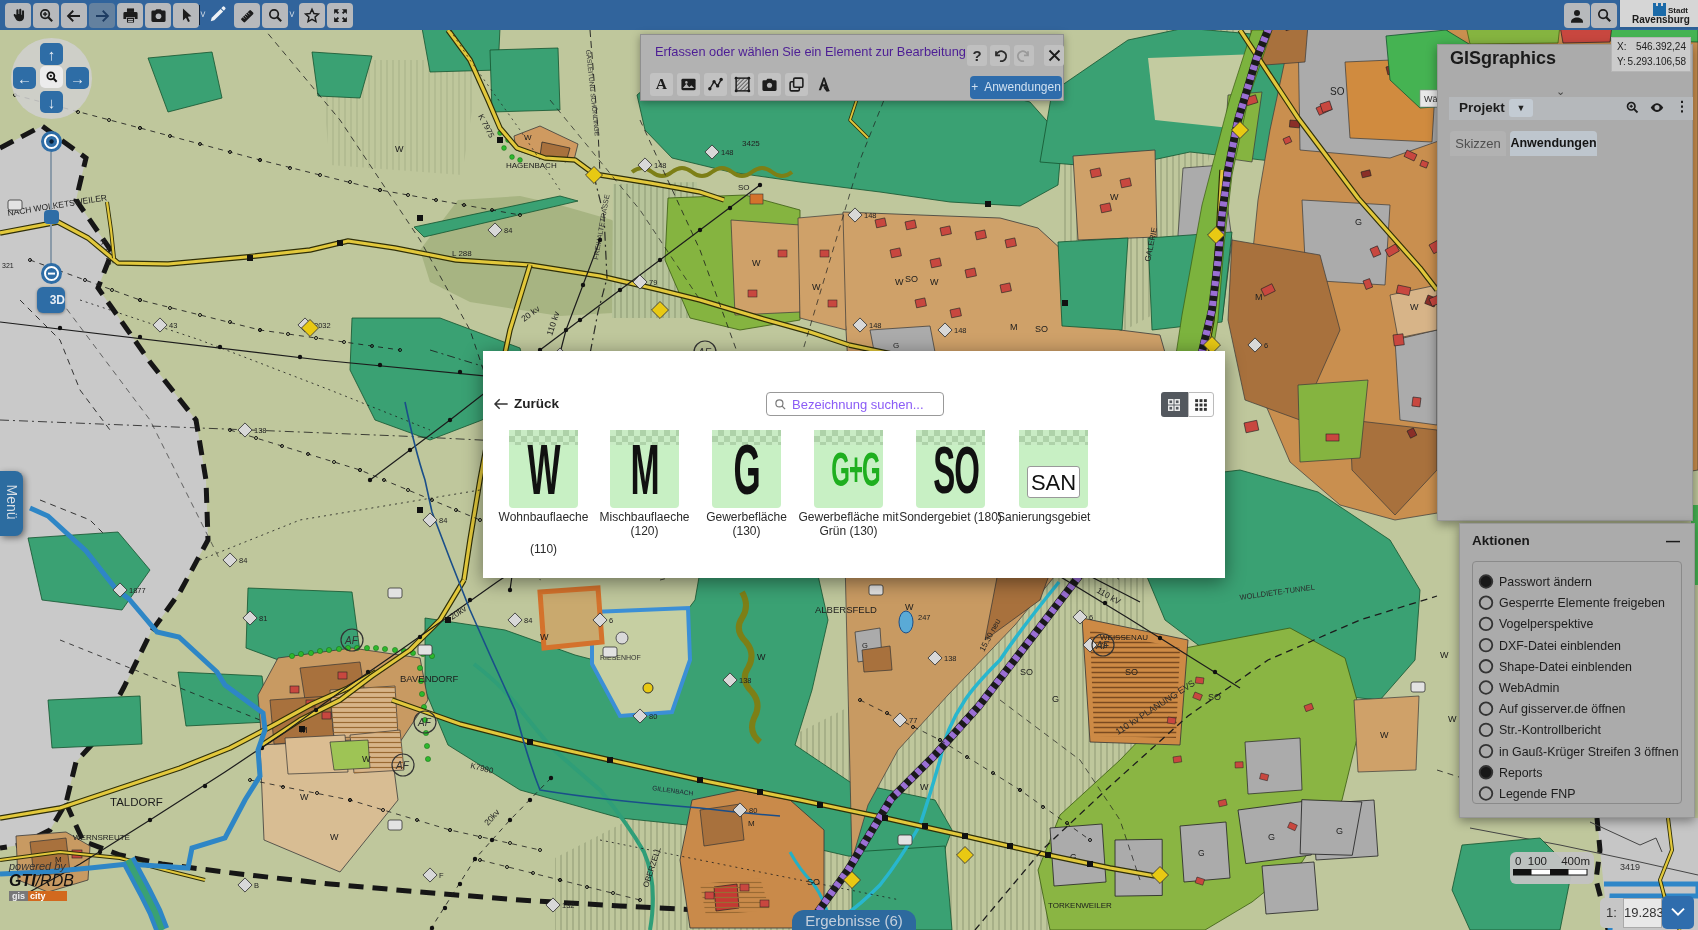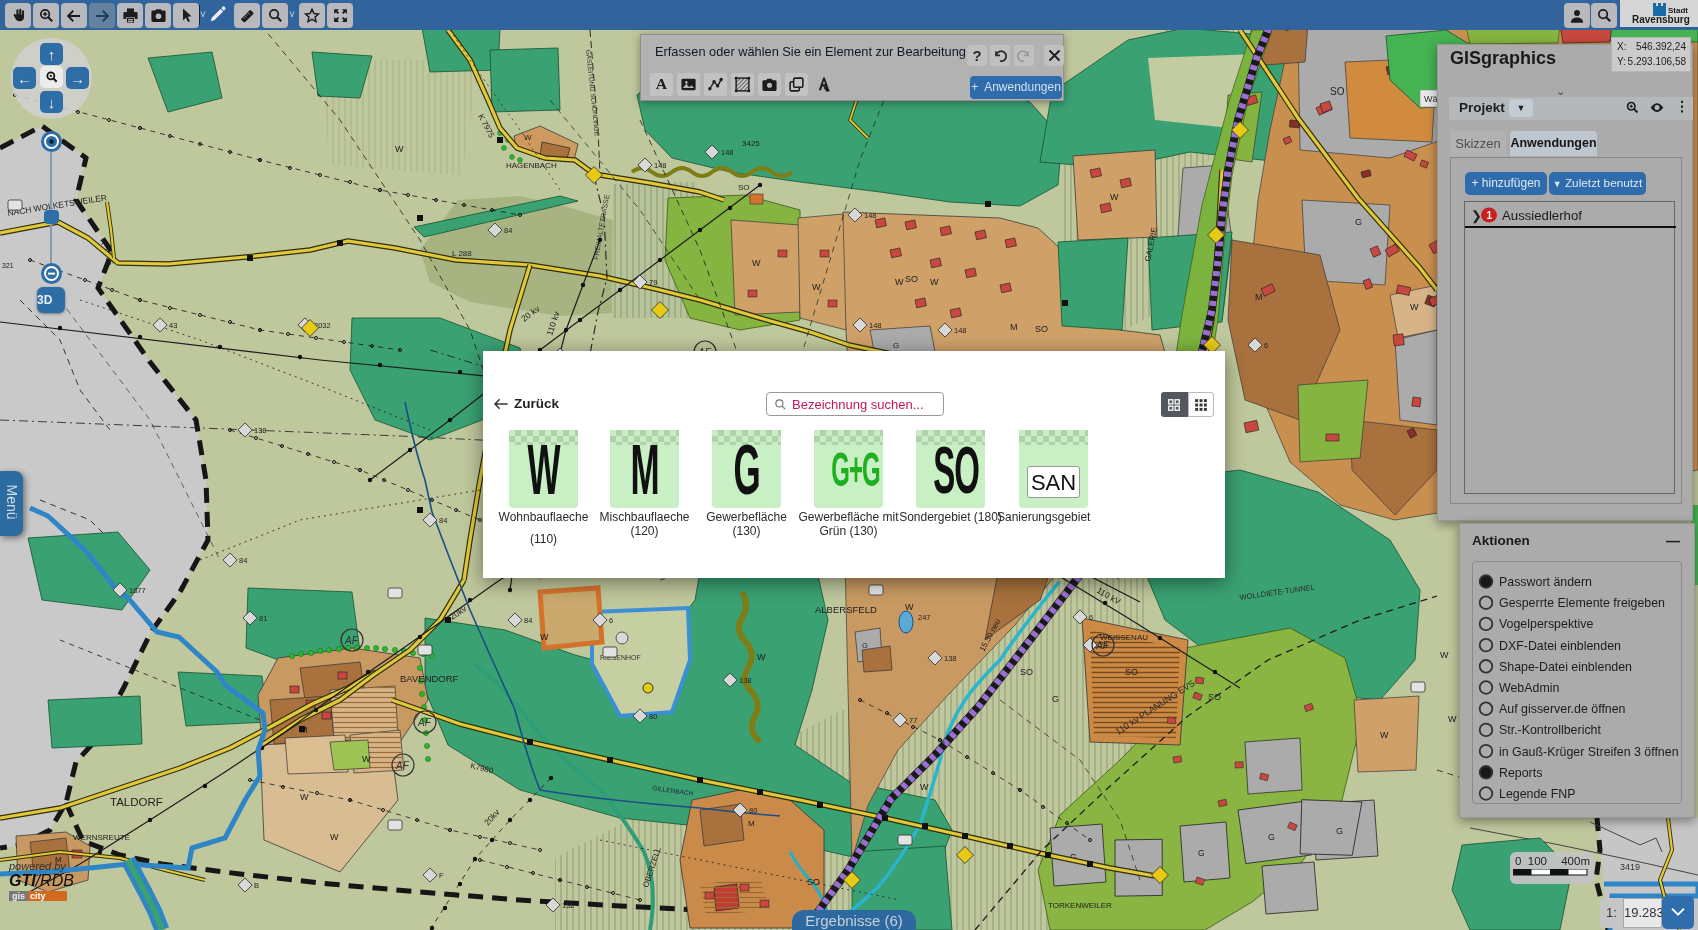--- a/index.html
+++ b/index.html
@@ -759,26 +759,26 @@
         <circle cx="10.5" cy="10.5" r="6.5" fill="none" stroke="#fff" stroke-width="2"></circle>
         <circle cx="10.5" cy="10.5" r="2.2" fill="#0b2036"></circle>
       </svg></div>
     <div class="ui" style="left:50px;top:152px;width:2px;height:58px;background:#8a9aa8"></div>
     <div class="ui" style="left:44px;top:210px;width:15px;height:14px;border-radius:4px;background:#2e6da6"></div>
     <div class="ui" style="left:50px;top:224px;width:2px;height:40px;background:#8a9aa8"></div>
     <div class="ui zc" style="left:41px;top:263px"><svg width="21" height="21">
         <circle cx="10.5" cy="10.5" r="6.5" fill="none" stroke="#fff" stroke-width="2"></circle>
         <rect x="7" y="9.6" width="7" height="2" fill="#fff"></rect>
       </svg></div>
-    <div class="ui" style="left:37px;top:287px;width:28px;height:26px;border-radius:6px;background:#2e6da6;color:#e8eef5;font-size:12px;font-weight:bold;text-align:left;line-height:26px;box-shadow:0 1px 3px rgba(0,0,0,.4)">3D</div>
+    <div class="ui" style="left:37px;top:287px;width:28px;height:26px;border-radius:6px;background:#2e6da6;color:#e8eef5;font-size:12px;font-weight:bold;text-align:right;line-height:26px;box-shadow:0 1px 3px rgba(0,0,0,.4)">3D</div>
     <div class="ui" style="left:0;top:471px;width:23px;height:65px;background:#2c6ca0;border-radius:0 8px 8px 0;box-shadow:2px 2px 6px rgba(0,0,0,.45)">
 <div style="position:absolute;left:-19px;top:23px;width:62px;text-align:center;color:#d6dde4;font-size:14px;transform:rotate(90deg)">Menü</div>
     </div>
     <div class="ui" style="left:640px;top:34px;width:424px;height:67px;background:#b2b2b2;border:1px solid #8f8f8f;box-shadow:0 2px 8px rgba(0,0,0,.35)">
-<div style="position:absolute;left:14px;top:9px;font-size:12.8px;color:#0f172a;white-space:nowrap">Erfassen oder wählen Sie ein Element zur Bearbeitung</div>
+<div style="position:absolute;left:14px;top:9px;font-size:12.8px;color:#4c1d95;white-space:nowrap">Erfassen oder wählen Sie ein Element zur Bearbeitung</div>
 <div class="eb" style="left:326px">
         <span style="font-weight:bold;font-size:15px">?</span>
       </div>
 <div class="eb" style="left:349px">
         <svg width="16" height="16" viewBox="0 0 24 24">
           <path fill="none" stroke="#2b2b2b" stroke-width="2.6" d="M6 5v6h6"></path>
           <path fill="none" stroke="#2b2b2b" stroke-width="2.6" d="M6.5 10.5A7.5 7.5 0 1112 19.5"></path>
         </svg>
       </div>
 <div class="eb" style="left:373px">
@@ -850,21 +850,21 @@
     <div class="ui" style="left:483px;top:351px;width:742px;height:227px;background:#fff;box-shadow:0 4px 18px rgba(0,0,0,.45)">
 <svg style="position:absolute;left:10px;top:46px" width="16" height="14" viewBox="0 0 24 20">
         <path fill="none" stroke="#333" stroke-width="2.2" d="M22 10H3M10 3l-7 7 7 7"></path>
       </svg>
 <div style="position:absolute;left:31px;top:45px;font-size:13.5px;font-weight:bold;color:#222">Zurück</div>
 <div style="position:absolute;left:283px;top:41px;width:178px;height:24px;border:1px solid #999;border-radius:4px;background:#fff">
 <svg style="position:absolute;left:7px;top:5px" width="13" height="13" viewBox="0 0 24 24">
           <circle cx="10" cy="10" r="6.5" fill="none" stroke="#777" stroke-width="2.2"></circle>
           <line x1="15" y1="15" x2="20.5" y2="20.5" stroke="#777" stroke-width="2.4"></line>
         </svg>
-<div style="position:absolute;left:25px;top:4px;font-size:13px;color:#be185d">Bezeichnung suchen...</div>
+<div style="position:absolute;left:25px;top:4px;font-size:13px;color:#8b5cf6">Bezeichnung suchen...</div>
       </div>
 <div style="position:absolute;left:678px;top:41px;width:27px;height:25px;background:#53585e;border-radius:3px 0 0 3px">
 <svg style="position:absolute;left:6px;top:6px" width="14" height="14" viewBox="0 0 24 24">
           <g fill="none" stroke="#f2f2f2" stroke-width="2.4">
             <rect x="3" y="3" width="7" height="7"></rect>
             <rect x="14" y="3" width="7" height="7"></rect>
             <rect x="3" y="14" width="7" height="7"></rect>
             <rect x="14" y="14" width="7" height="7"></rect>
           </g>
         </svg>
@@ -884,21 +884,21 @@
           </g>
         </svg>
       </div>
 <div style="position:absolute;left:26px;top:79px;width:69px;height:78px">
 <div style="position:absolute;inset:0;background:#c8f0c4;border-radius:4px"></div>
 <div style="position:absolute;left:0;top:0;width:69px;height:15px;background:repeating-conic-gradient(#aed2a9 0% 25%, #c9ecc5 0% 50%) 0 0/12px 12px"></div>
 <div style="position:absolute;left:0;top:4px;width:69px;text-align:center;font-size:70px;font-weight:bold;color:#111;transform:scaleX(.5);letter-spacing:-2px;line-height:72px">W</div>
       </div>
 <div style="position:absolute;left:4px;top:160px;width:113px;text-align:center;font-size:12px;color:#2a2a2a;line-height:13.5px">
         <div>Wohnbauflaeche</div>
-        <div style="margin-top:8px">(110)</div>
+        <div style="margin-top:18px">(110)</div>
       </div>
       <div style="position:absolute;left:127px;top:79px;width:69px;height:78px">
 <div style="position:absolute;inset:0;background:#c8f0c4;border-radius:4px"></div>
 <div style="position:absolute;left:0;top:0;width:69px;height:15px;background:repeating-conic-gradient(#aed2a9 0% 25%, #c9ecc5 0% 50%) 0 0/12px 12px"></div>
 <div style="position:absolute;left:0;top:4px;width:69px;text-align:center;font-size:70px;font-weight:bold;color:#111;transform:scaleX(.5);letter-spacing:-2px;line-height:72px">M</div>
       </div>
 <div style="position:absolute;left:105px;top:160px;width:113px;text-align:center;font-size:12px;color:#2a2a2a;line-height:13.5px">
         <div>Mischbauflaeche</div>
         <div style="margin-top:0">(120)</div>
       </div>
@@ -950,33 +950,20 @@
           <line x1="10" y1="7.5" x2="10" y2="12.5" stroke="#1c1c1c" stroke-width="2"></line>
         </svg>
 <svg style="position:absolute;left:200px;top:3px" width="16" height="15" viewBox="0 0 24 24">
           <path fill="#1c1c1c" d="M12 5C6 5 2 12 2 12s4 7 10 7 10-7 10-7-4-7-10-7zm0 11a4 4 0 110-8 4 4 0 010 8z"></path>
           <circle cx="12" cy="12" r="2.2" fill="#b5b8bb"></circle>
         </svg>
 <span style="position:absolute;left:226px;top:1px;font-size:14px;font-weight:bold;color:#1c1c1c">⋮</span>
 </div>
 <div style="position:absolute;left:12px;top:86px;width:56px;height:25px;background:#b2b2b2;border-radius:4px 4px 0 0;text-align:center;line-height:25px;font-size:13px;color:#4f4f4f">Skizzen</div>
 <div style="position:absolute;left:72px;top:86px;width:87px;height:25px;background:#bec6ce;border-radius:4px 4px 0 0;text-align:center;line-height:25px;font-size:12.5px;font-weight:bold;color:#151515;white-space:nowrap">Anwendungen</div>
-<div style="position:absolute;left:12px;top:112px;width:232px;height:347px;border:1px solid #888">
-<div style="position:absolute;left:14px;top:14px;width:82px;height:23px;background:#2e6cab;border-radius:5px;color:#dde8f4;font-size:12px;text-align:center;line-height:23px;white-space:nowrap">+ hinzufügen</div>
-<div style="position:absolute;left:98px;top:14px;width:97px;height:23px;background:#2e6cab;border-radius:5px;color:#dde8f4;font-size:11.8px;text-align:center;line-height:23px;white-space:nowrap"><span style="font-size:9px">▼</span> Zuletzt benutzt</div>
-<div style="position:absolute;left:13px;top:43px;width:211px;height:293px;border:1px solid #666">
-<div style="position:absolute;left:6px;top:6px;font-size:13px;color:#222">❯</div>
-<ellipse><svg style="position:absolute;left:15px;top:5px" width="18" height="16">
-              <ellipse cx="9" cy="8" rx="8" ry="7.5" fill="#cc1f1f"></ellipse>
-              <text x="6.5" y="12" font-size="10" font-weight="bold" fill="#fff">1</text>
-            </svg>
-<div style="position:absolute;left:37px;top:6px;font-size:13.2px;color:#1b1b1b">Aussiedlerhof</div>
-<div style="position:absolute;left:0;top:24px;width:211px;height:2px;background:#111"></div>
-</ellipse></div>
-</div>
 </div>
     <div class="ui" style="left:1611px;top:37px;width:80px;height:35px;background:#cbcbcb;border:1px solid #b5b5b5">
 <div style="position:absolute;left:5px;top:3px;font-size:10px;color:#222">X:</div>
 <div style="position:absolute;right:4px;top:3px;font-size:10px;color:#222">546.392,24</div>
 <div style="position:absolute;left:5px;top:18px;font-size:10px;color:#222">Y:</div>
 <div style="position:absolute;right:4px;top:18px;font-size:10px;color:#222">5.293.106,58</div>
     </div>
     <div class="ui" style="left:1459px;top:523px;width:236px;height:295px;background:#ababab;border:1px solid #979797;box-shadow:0 3px 10px rgba(0,0,0,.4)">
 <div style="position:absolute;left:12px;top:9px;font-size:13.5px;font-weight:bold;color:#1a1a1a">Aktionen</div>
 <div style="position:absolute;right:14px;top:9px;font-size:14px;font-weight:bold;color:#1a1a1a">—</div>

